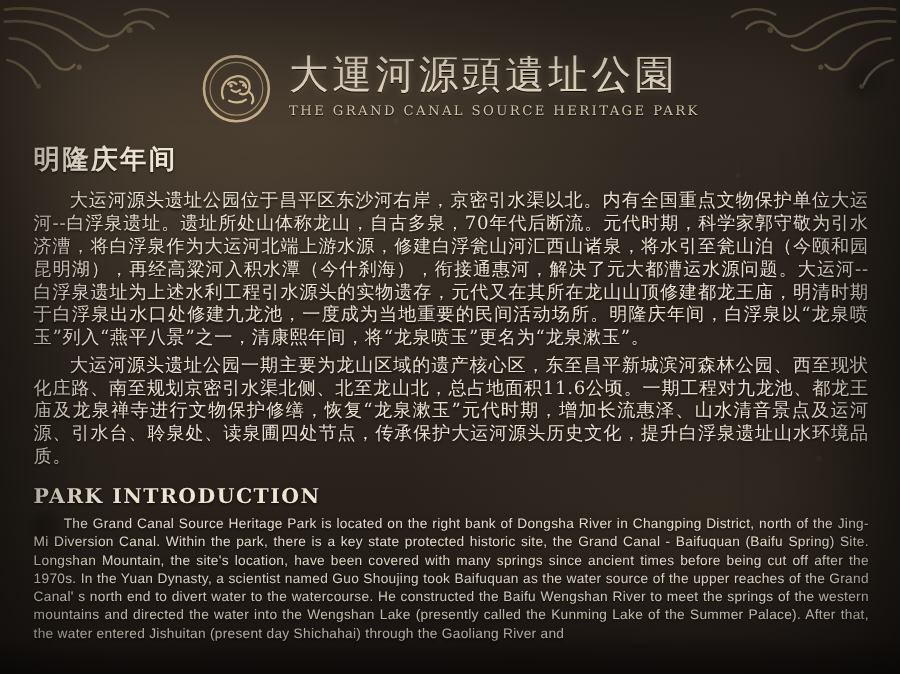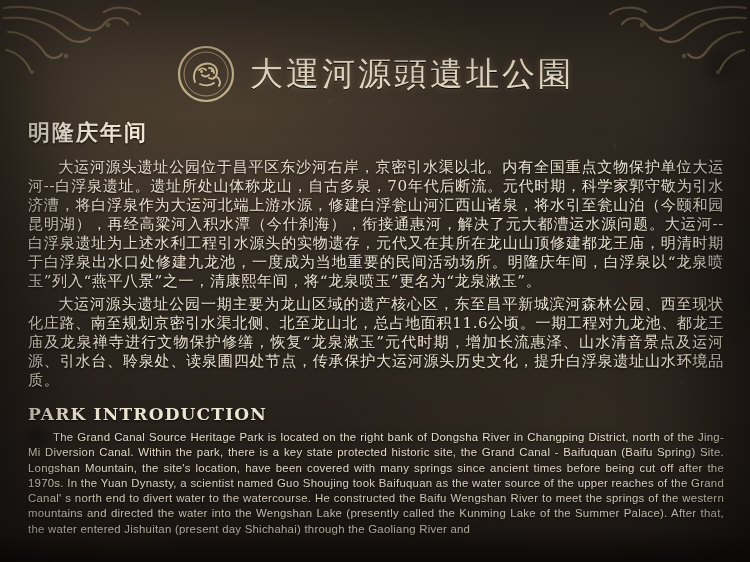--- a/index.html
+++ b/index.html
@@ -64,21 +64,21 @@
   .corner.tr { top: 2px;  right: 2px; transform: scaleX(-1); }
 
   
   .header {
     position: absolute;
     top: 44px;
     left: 0;
     right: 0;
     display: flex;
     justify-content: center;
-    align-items: center;
+    align-items: flex-start;
     gap: 14px;
   }
   .emblem {
     width: 60px;
     height: 60px;
     flex: 0 0 auto;
   }
   .titles {
     display: flex;
     flex-direction: column;
@@ -211,20 +211,21 @@
           <path d="M41 33 C 44 35, 45 39, 43 42"></path>
         </g>
         <g fill="#d9c49a">
           <circle cx="25.5" cy="27.5" r="1.5"></circle>
           <circle cx="36" cy="27" r="1.2"></circle>
         </g>
       </svg>
     </div>
     <div class="titles">
       <div class="title-cn">大運河源頭遺址公園</div>
+      <div class="title-en">THE GRAND CANAL SOURCE HERITAGE PARK</div>
     </div>
   </div>
 
   <div class="content">
     <h2 class="section-title-cn">明隆庆年间</h2>
     <p class="para-cn">大运河源头遗址公园位于昌平区东沙河右岸，京密引水渠以北。内有全国重点文物保护单位大运河--白浮泉遗址。遗址所处山体称龙山，自古多泉，70年代后断流。元代时期，科学家郭守敬为引水济漕，将白浮泉作为大运河北端上游水源，修建白浮瓮山河汇西山诸泉，将水引至瓮山泊（今颐和园昆明湖），再经高粱河入积水潭（今什刹海），衔接通惠河，解决了元大都漕运水源问题。大运河--白浮泉遗址为上述水利工程引水源头的实物遗存，元代又在其所在龙山山顶修建都龙王庙，明清时期于白浮泉出水口处修建九龙池，一度成为当地重要的民间活动场所。明隆庆年间，白浮泉以“龙泉喷玉”列入“燕平八景”之一，清康熙年间，将“龙泉喷玉”更名为“龙泉漱玉”。</p>
     <p class="para-cn">大运河源头遗址公园一期主要为龙山区域的遗产核心区，东至昌平新城滨河森林公园、西至现状化庄路、南至规划京密引水渠北侧、北至龙山北，总占地面积11.6公顷。一期工程对九龙池、都龙王庙及龙泉禅寺进行文物保护修缮，恢复“龙泉漱玉”元代时期，增加长流惠泽、山水清音景点及运河源、引水台、聆泉处、读泉圃四处节点，传承保护大运河源头历史文化，提升白浮泉遗址山水环境品质。</p>
     <h3 class="section-title-en">PARK INTRODUCTION</h3>
     <p class="para-en">The Grand Canal Source Heritage Park is located on the right bank of Dongsha River in Changping District, north of the Jing-Mi Diversion Canal. Within the park, there is a key state protected historic site, the Grand Canal - Baifuquan (Baifu Spring) Site. Longshan Mountain, the site's location, have been covered with many springs since ancient times before being cut off after the 1970s. In the Yuan Dynasty, a scientist named Guo Shoujing took Baifuquan as the water source of the upper reaches of the Grand Canal' s north end to divert water to the watercourse. He constructed the Baifu Wengshan River to meet the springs of the western mountains and directed the water into the Wengshan Lake (presently called the Kunming Lake of the Summer Palace). After that, the water entered Jishuitan (present day Shichahai) through the Gaoliang River and</p>
   </div>

